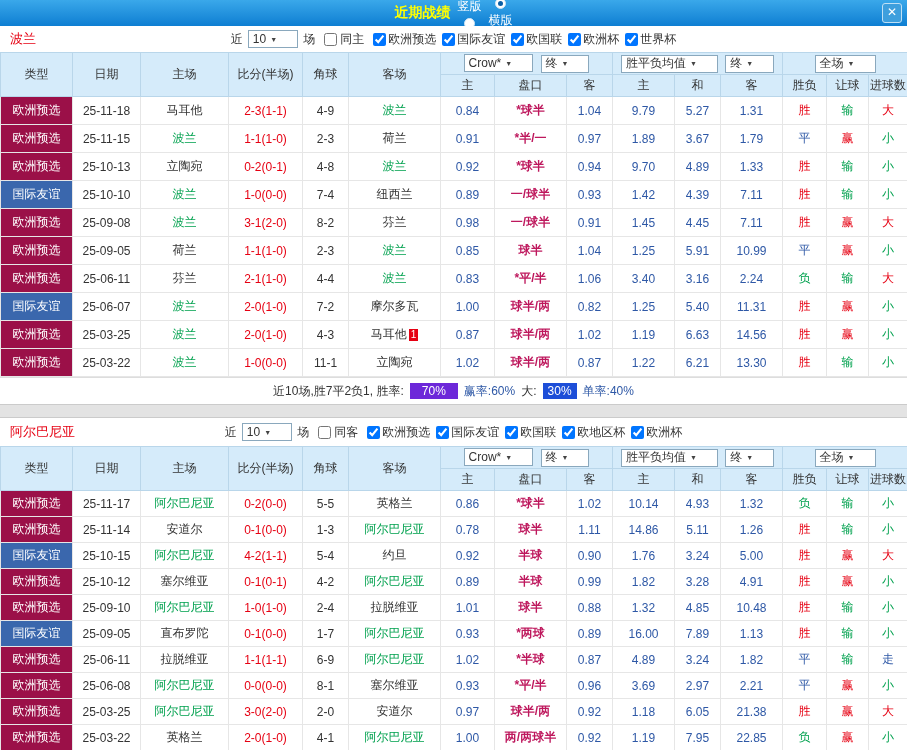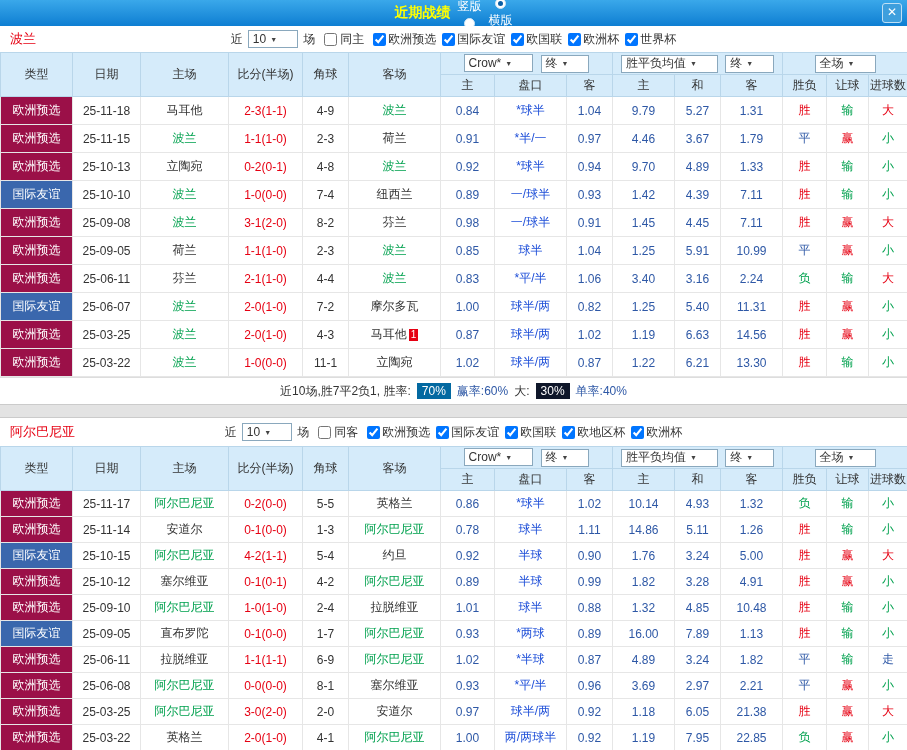--- a/index.html
+++ b/index.html
@@ -34,31 +34,31 @@
   .s1 tbody tr { height: 28px; }
   .s2 tbody tr { height: 26px; }
 
   .type-qual { background: #9b1048; color: #fff; }
   .type-friendly { background: #3a67ad; color: #fff; }
 
   .green { color: #00a14e; }
   .team span { cursor: pointer; }
   .score { color: #e60012; }
   .odds { color: #2e58a6; }
-  .line { color: #1d4ed8; }
+  .line { color: #be185d; font-weight: bold; }
   .t-red { color: #e60012; }
   .t-blue { color: #2e58a6; }
   .t-green { color: #00a14e; }
 
   .badge { display: inline-block; background: #e60012; color: #fff; font-size: 10px; line-height: 12px; padding: 0 2px; margin-left: 2px; }
   .badge:empty { display: none; }
 
   .summary { height: 27px; display: flex; justify-content: center; align-items: center; gap: 6px; border-top: 1px solid #ddd; background: #fff; }
-  .badge-red { background: #0369a1; color: #fff; padding: 1px 5px; }
-  .badge-green { background: #0f172a; color: #fff; padding: 1px 5px; }
+  .badge-red { background: #6d28d9; color: #fff; padding: 1px 12px; }
+  .badge-green { background: #1d4ed8; color: #fff; padding: 1px 5px; }
   .blue { color: #2e58a6; }
 
   .divider { height: 14px; background: #e3e3e3; border-top: 1px solid #cbcbcb; border-bottom: 1px solid #cbcbcb; }
 </style>
 </head>
 <body>
 
 <div class="page">
 
   <div class="titlebar">
@@ -206,21 +206,21 @@
           <tr>
             <td class="c-type type-qual">欧洲预选</td>
             <td>25-11-15</td>
             <td class="team green"><span>波兰</span></td>
             <td class="score">1-1(1-0)</td>
             <td>2-3</td>
             <td class="team"><span>荷兰</span></td>
             <td class="odds">0.91</td>
             <td class="line">*半/一</td>
             <td class="odds">0.97</td>
-            <td class="odds">4.46</td>
+            <td class="odds">1.89</td>
             <td class="odds">3.67</td>
             <td class="odds">1.79</td>
             <td class="t-blue">平</td>
             <td class="t-red">赢</td>
             <td class="t-green">小</td>
           </tr>
 
           <tr>
             <td class="c-type type-qual">欧洲预选</td>
             <td>25-10-13</td>

